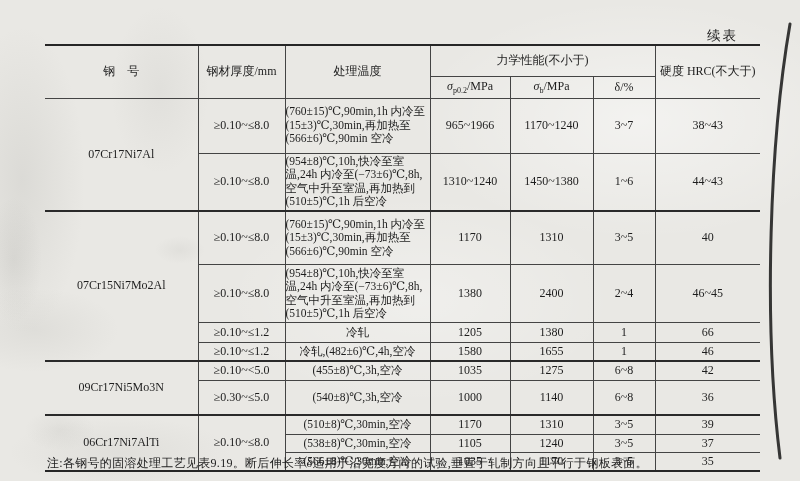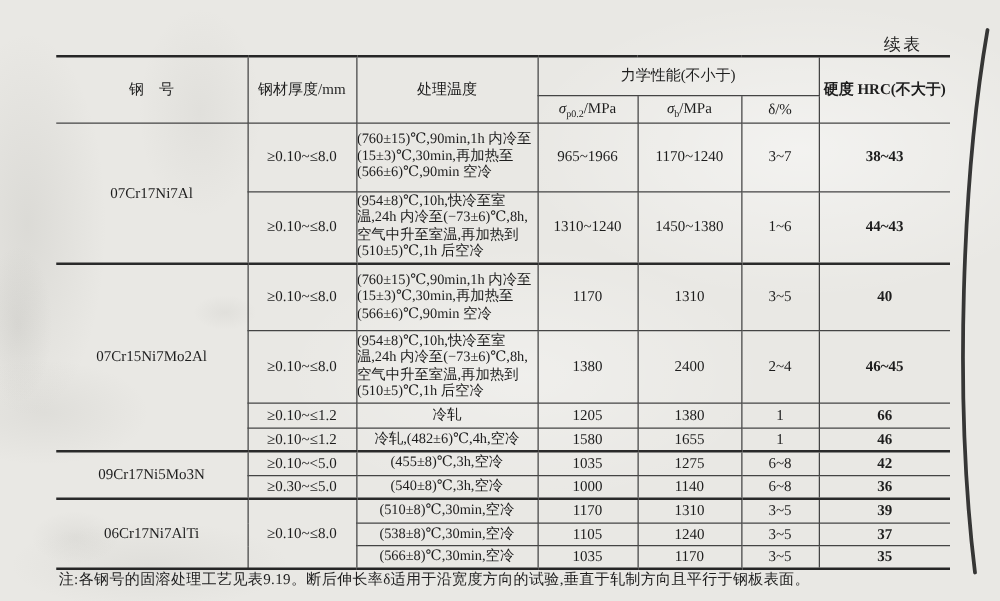--- a/index.html
+++ b/index.html
@@ -25,21 +25,21 @@
     position:absolute;left:45px;top:44px;width:715px;
     border-collapse:collapse;table-layout:fixed;
     border-top:2.5px solid #262626;border-bottom:2.5px solid #262626;
     font-size:12px;
   }
   .props th,.props td{
     border:1px solid #444;padding:0 3px;text-align:center;vertical-align:middle;
     font-weight:normal;overflow:hidden;
   }
   .props .no-l{border-left:none;margin-top:45px;}
-  .props .no-r{border-right:none;font-weight:bold;}
+  .props .no-r{border-right:none;}
   .props thead tr:first-child th{border-top:2.5px solid #262626;}
   .props tbody tr:last-child td{border-bottom:2.5px solid #262626;margin-left:43px;}
   .props tr.gs td{border-top:2px solid #2a2a2a;}
   .props td.treat{font-size:11.5px;line-height:13.5px;}
   .props td.treat.left{text-align:left;padding:1px 0;}
   .props sub{font-size:8px;font-family:Liberation Serif, serif;}
   .sigma{font-style:italic;}
   .note{position:absolute;left:47px;top:455px;width:720px;font-size:12px;letter-spacing:.3px;white-space:nowrap;}
   .edge-svg{position:absolute;inset:0;pointer-events:none;}
 </style>
@@ -131,21 +131,21 @@
 
       <tr class="gs" style="height:20px">
         <td rowspan="2" class="no-l">09Cr17Ni5Mo3N</td>
         <td>≥0.10~&lt;5.0</td>
         <td class="treat">(455±8)℃,3h,空冷</td>
         <td>1035</td>
         <td>1275</td>
         <td>6~8</td>
         <td class="no-r">42</td>
       </tr>
-      <tr style="height:18px">
+      <tr style="height:34px">
         <td>≥0.30~≤5.0</td>
         <td class="treat">(540±8)℃,3h,空冷</td>
         <td>1000</td>
         <td>1140</td>
         <td>6~8</td>
         <td class="no-r">36</td>
       </tr>
 
       <tr class="gs" style="height:20px">
         <td rowspan="3" class="no-l">06Cr17Ni7AlTi</td>

